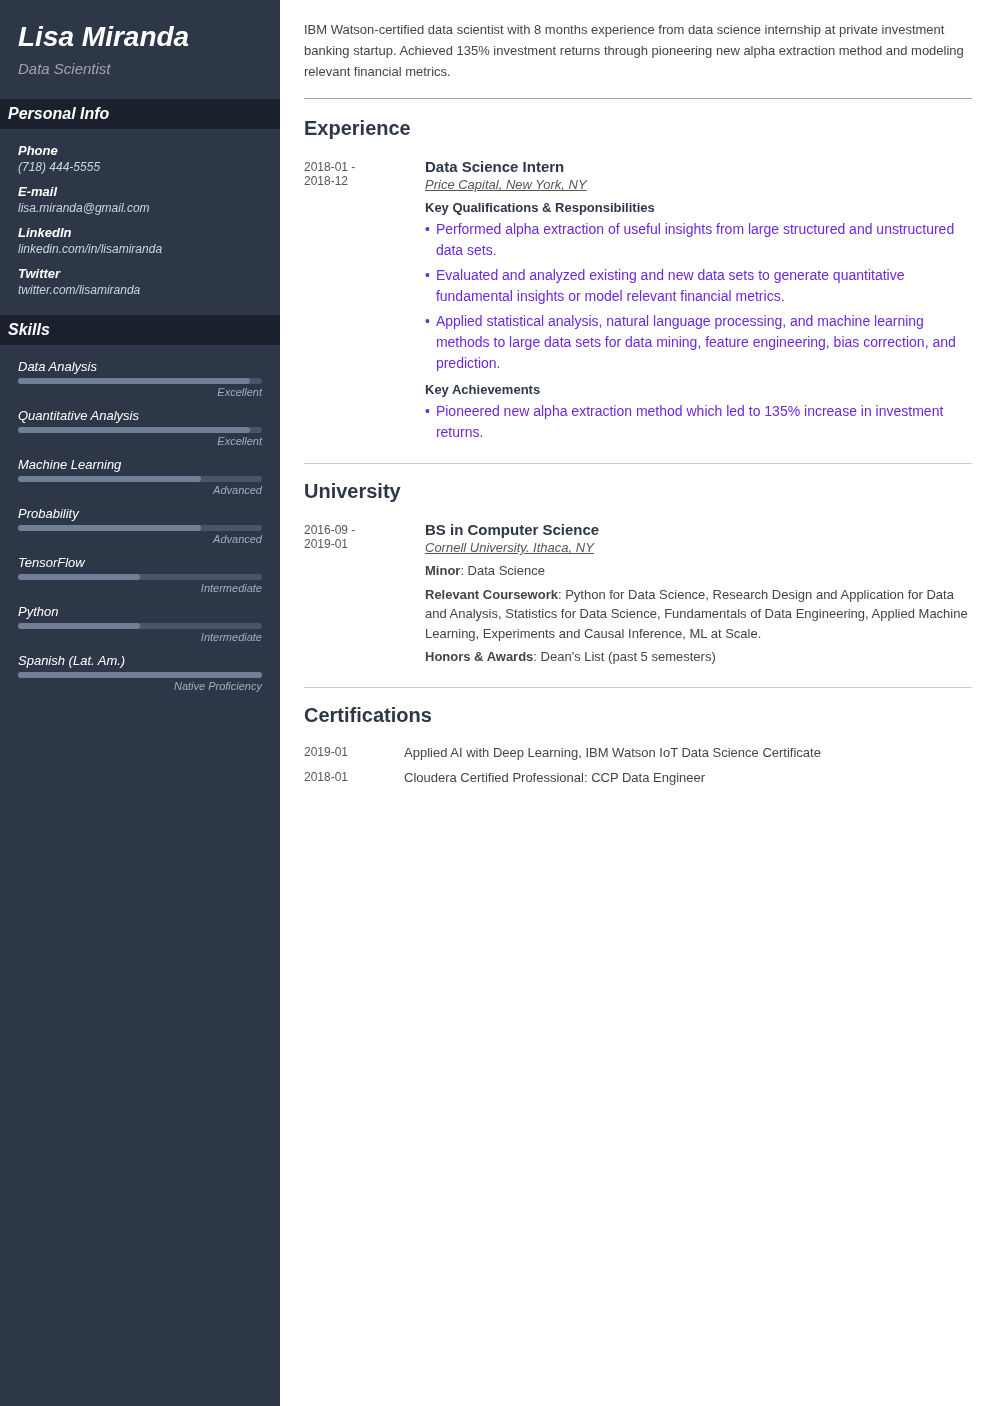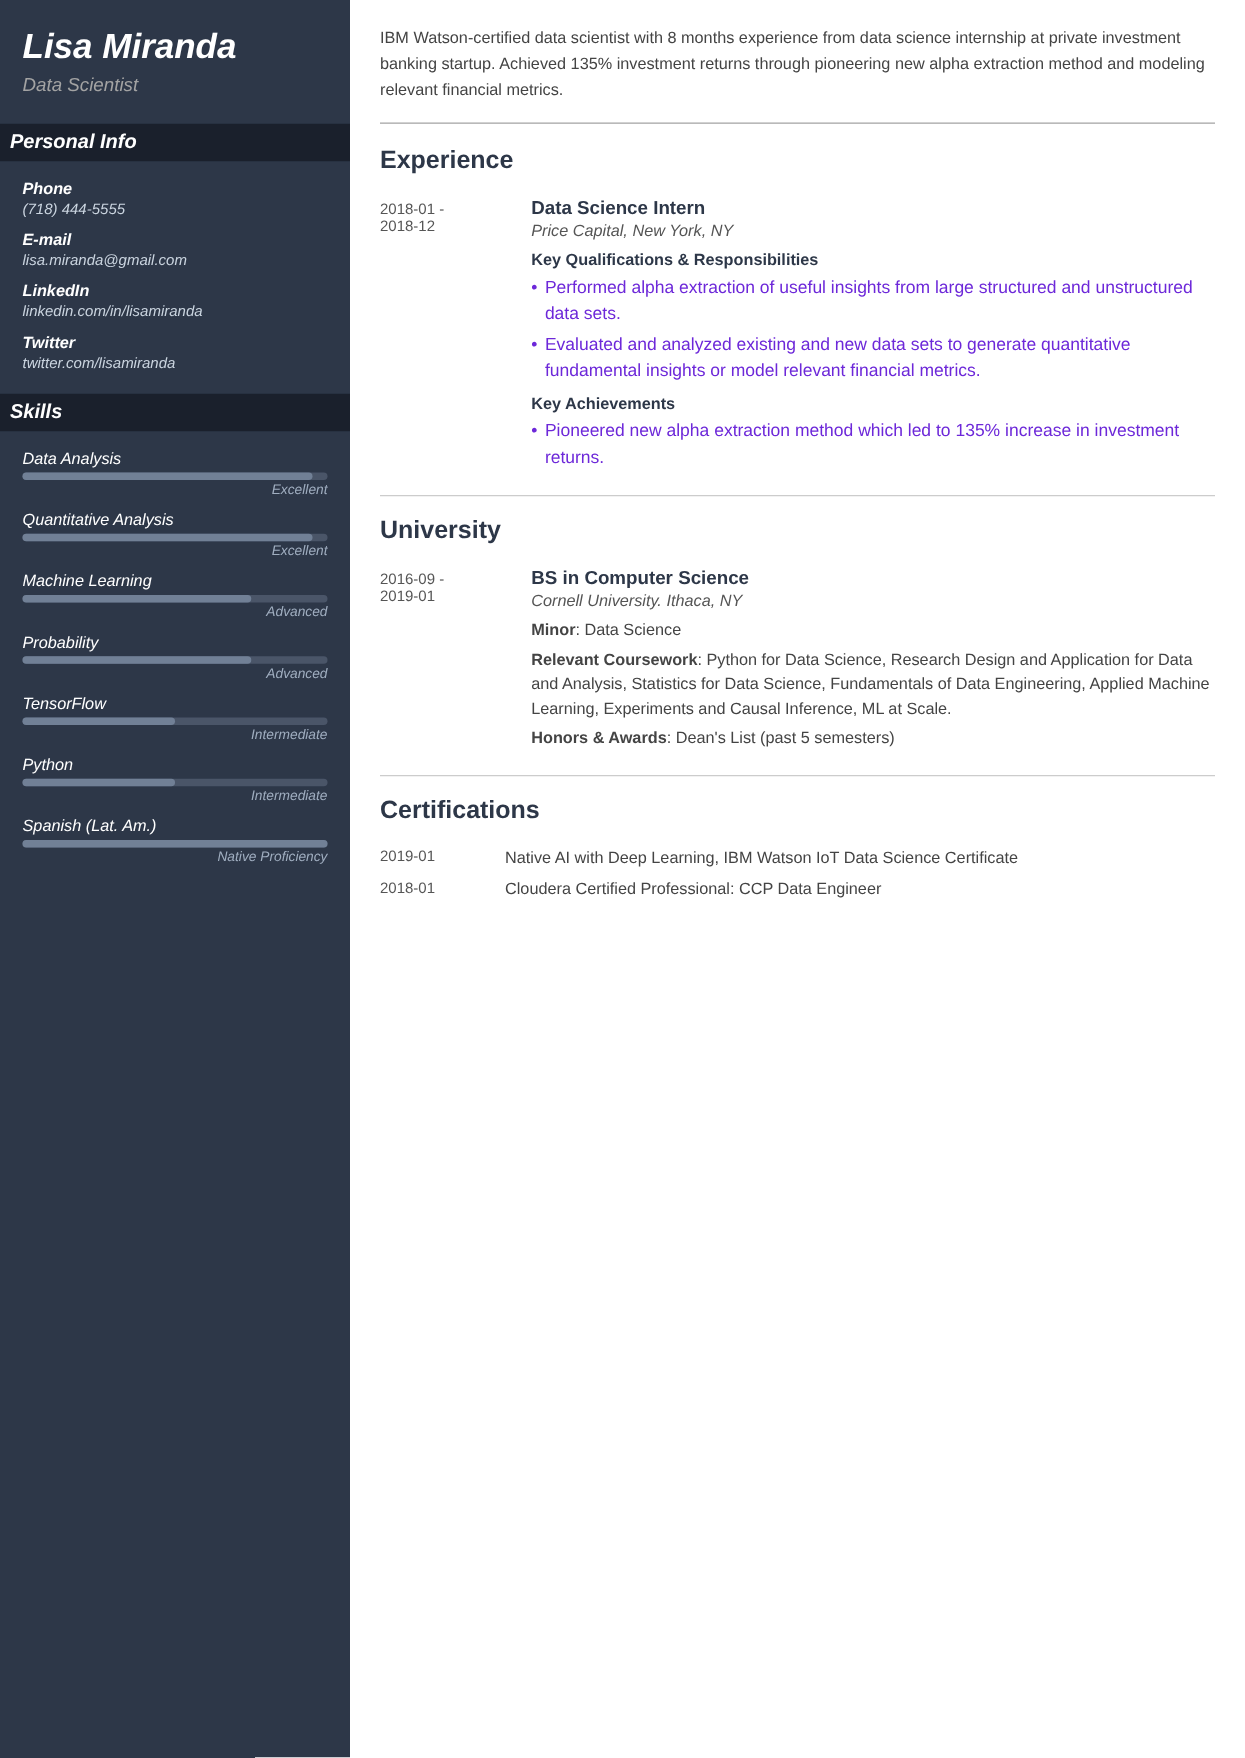--- a/index.html
+++ b/index.html
@@ -130,20 +130,21 @@
       font-size: 15px;
       font-weight: bold;
       color: #2d3748;
       margin-bottom: 2px;
     }
     .entry-company {
       font-style: italic;
       color: #555;
       font-size: 13px;
       margin-bottom: 6px;
+      text-decoration: underline;
     }
     .entry-label {
       font-weight: bold;
       font-size: 13px;
       color: #2d3748;
       margin-bottom: 4px;
       margin-top: 8px;
     }
     .entry-bullet {
       display: flex;
@@ -269,20 +270,21 @@
       <div class="entry-dates">
         <div>2018-01 -</div>
         <div>2018-12</div>
       </div>
       <div class="entry-body">
         <div class="entry-job-title">Data Science Intern</div>
         <div class="entry-company">Price Capital, New York, NY</div>
         <div class="entry-label">Key Qualifications &amp; Responsibilities</div>
         <div class="entry-bullet">Performed alpha extraction of useful insights from large structured and unstructured data sets.</div>
         <div class="entry-bullet">Evaluated and analyzed existing and new data sets to generate quantitative fundamental insights or model relevant financial metrics.</div>
+        <div class="entry-bullet">Applied statistical analysis, natural language processing, and machine learning methods to large data sets for data mining, feature engineering, bias correction, and prediction.</div>
         <div class="entry-label">Key Achievements</div>
         <div class="entry-bullet">Pioneered new alpha extraction method which led to 135% increase in investment returns.</div>
       </div>
     </div>
 
     <hr class="section-divider">
 
     <div class="section-heading">University</div>
 
     <div class="entry">
@@ -299,21 +301,21 @@
       </div>
     </div>
 
     <hr class="section-divider">
 
     <div class="section-heading">Certifications</div>
 
     <div id="certifications-container">
         <div class="cert-entry">
       <div class="cert-date">2019-01</div>
-      <div class="cert-text">Native AI with Deep Learning, IBM Watson IoT Data Science Certificate</div>
+      <div class="cert-text">Applied AI with Deep Learning, IBM Watson IoT Data Science Certificate</div>
     </div>
         <div class="cert-entry">
       <div class="cert-date">2018-01</div>
       <div class="cert-text">Cloudera Certified Professional: CCP Data Engineer</div>
     </div>
       </div>
   </div>
 </div>
 
 </body></html>

